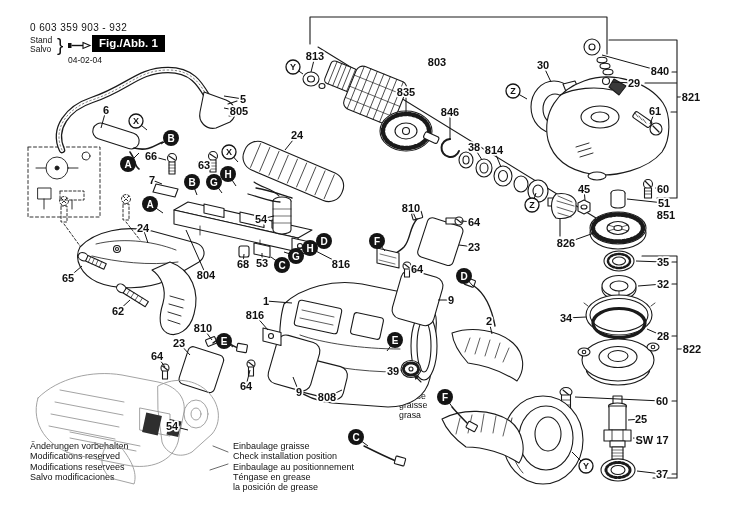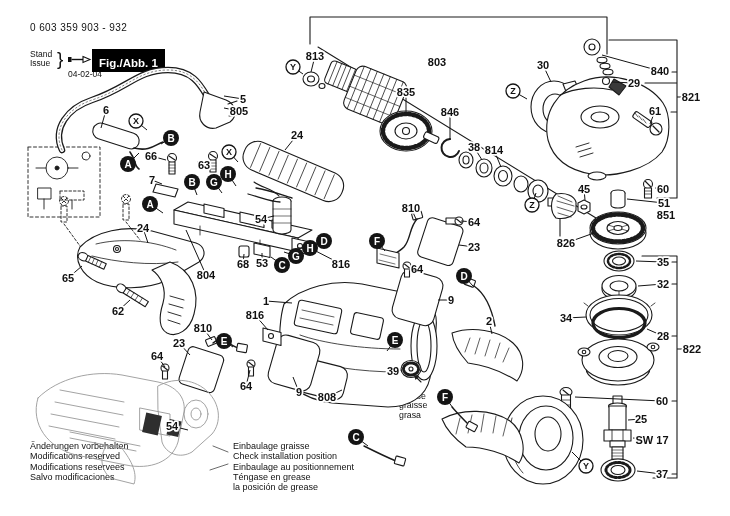--- a/index.html
+++ b/index.html
@@ -10,40 +10,40 @@
   .co-number{font:700 11px "Liberation Sans",sans-serif;fill:#111;text-anchor:middle;
              paint-order:stroke;stroke:#fff;stroke-width:3.5px;stroke-linejoin:round}
   .co-letter-filled{font:700 10px "Liberation Sans",sans-serif;fill:#fff;text-anchor:middle}
   .co-letter-outline{font:700 9px "Liberation Sans",sans-serif;fill:#111;text-anchor:middle}
   .bg-filled{fill:#141414;stroke:none}
   .bg-outline{fill:#fff;stroke:#141414;stroke-width:1.3}
   .leader{stroke:#141414;stroke-width:1;fill:none}
   
   .header{position:absolute;left:30px;top:22px}
   .pn{font-size:10px;letter-spacing:.4px}
-  .issue-row{position:relative;margin-top:17px;height:22px}
+  .issue-row{position:relative;margin-top:3px;height:22px}
   .si{position:absolute;left:0;top:0;font-size:8.5px;line-height:9px}
   .brace{position:absolute;left:27px;top:-2px;font-size:19px;font-weight:400}
   .di{position:absolute;left:38px;top:0}
   .di .date{font-size:8.5px;margin-top:1px}
   .fig{position:absolute;left:62px;top:-1px;background:#000;color:#fff;
-       font-size:11.5px;font-weight:700;padding:8px 7px 3px;white-space:nowrap}
+       font-size:11.5px;font-weight:700;padding:2px 7px 3px;white-space:nowrap}
   
   .note{position:absolute;font-size:9px;line-height:10.3px;white-space:nowrap}
   #grease-note{font-size:8.8px;line-height:9.6px}
 </style>
 </head>
 <body>
 
 <div class="header">
   <div class="pn">0 603 359 903 - 932</div>
   <div class="issue-row">
     <div class="si">
       <div>Stand</div>
-      <div>Issue</div>
+      <div>Salvo</div>
     </div>
     <div class="brace">}</div>
     <div class="di">
       <svg width="24" height="9" viewBox="0 0 24 9">
         <rect x="0" y="2" width="3.5" height="5" fill="#111"></rect>
         <line x1="3.5" y1="4.5" x2="15" y2="4.5" stroke="#111" stroke-width="1.4"></line>
         <path d="M15 1.5 L22 4.5 L15 7.5 Z" fill="none" stroke="#111" stroke-width="1.1"></path>
       </svg>
       <div class="date">04-02-04</div>
     </div>

